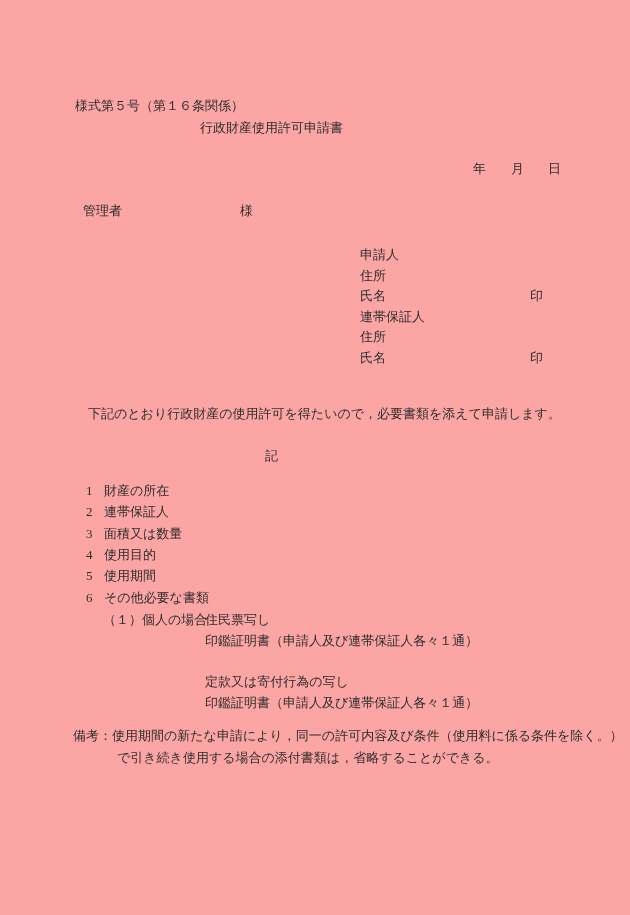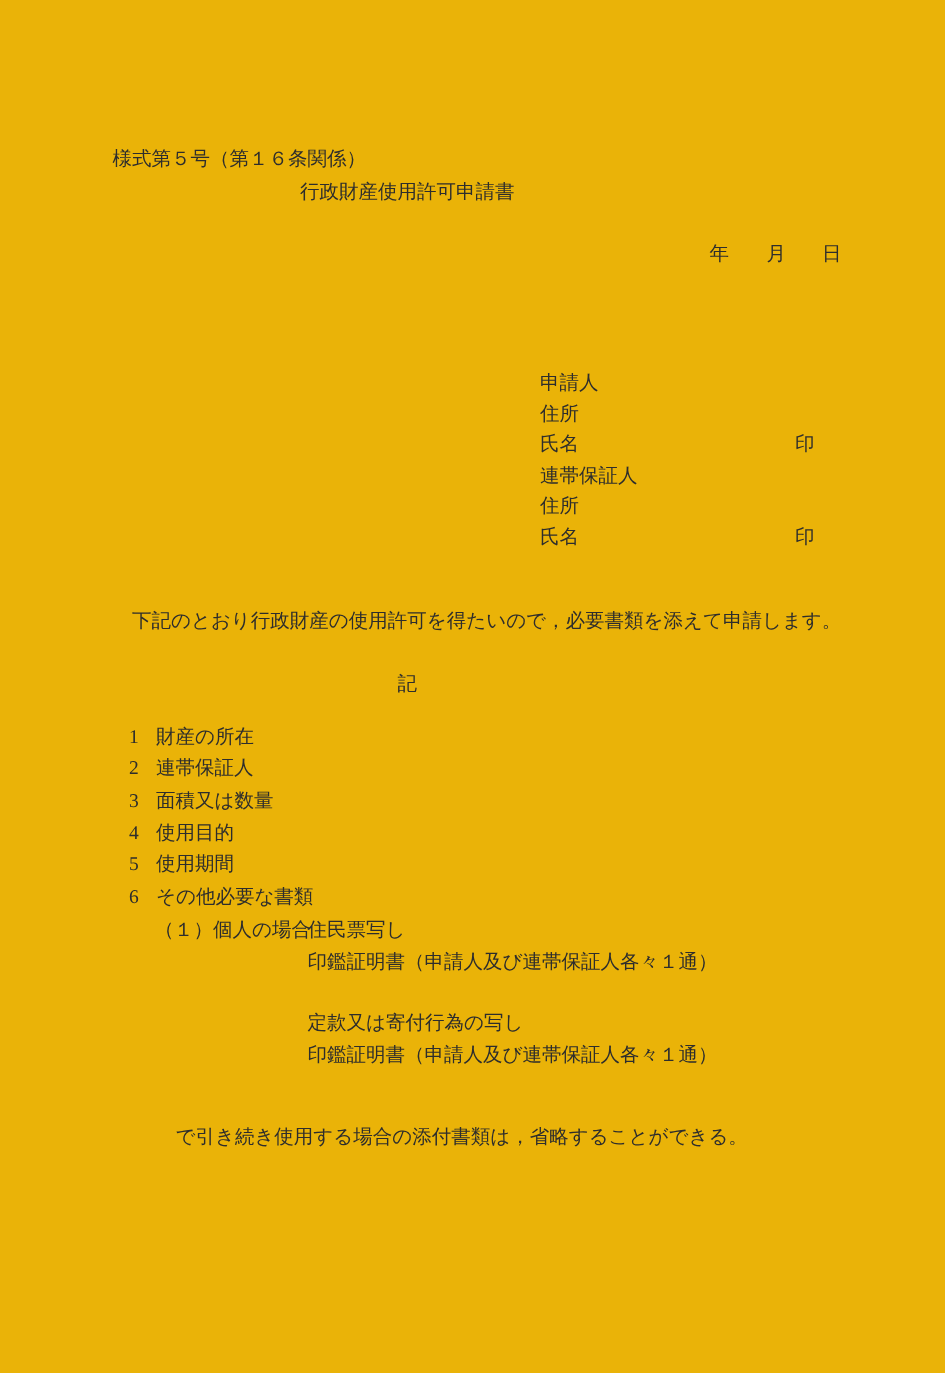--- a/index.html
+++ b/index.html
@@ -7,21 +7,21 @@
   body {
     width: 630px; height: 915px;
     position: relative;
     font-family: "Liberation Serif", "DejaVu Serif", serif;
     color: #2d2d2d;
     font-size: 13px;
   }
   .page {
     position: absolute; left: 0; top: 0;
     width: 630px; height: 915px;
-    background: #eab308;
+    background: #fca5a5;
     overflow: hidden;
   }
   .pos {
     position: absolute;
     line-height: 15px;
     white-space: nowrap;
   }
   .center { left: 0; width: 543px; text-align: center; }
   
   .form-number   { left: 75px;  top: 98px;  }
@@ -64,20 +64,24 @@
 <div class="page">
 
   <div class="pos form-number">様式第５号（第１６条関係）</div>
 
   <div class="pos center doc-title">行政財産使用許可申請書</div>
 
   <div class="pos date-year">年</div>
   <div class="pos date-month">月</div>
   <div class="pos date-day">日</div>
 
+  <div class="pos addressee-row">
+    <span>管理者</span>
+    <span class="honorific">様</span>
+  </div>
 
   <div class="pos sig-row sig-r0">申請人</div>
   <div class="pos sig-row sig-r1">住所</div>
   <div class="pos sig-row sig-r2">
     <span>氏名</span>
     <span class="seal">印</span>
   </div>
   <div class="pos sig-row sig-r3">連帯保証人</div>
   <div class="pos sig-row sig-r4">住所</div>
   <div class="pos sig-row sig-r5">
@@ -124,15 +128,16 @@
   </div>
   <div class="pos sub-row s3">
     <span></span>
     <span class="sub-text">定款又は寄付行為の写し</span>
   </div>
   <div class="pos sub-row s4">
     <span></span>
     <span class="sub-text">印鑑証明書（申請人及び連帯保証人各々１通）</span>
   </div>
 
+  <div class="pos remarks-line1">備考：使用期間の新たな申請により，同一の許可内容及び条件（使用料に係る条件を除く。）</div>
   <div class="pos remarks-line2">で引き続き使用する場合の添付書類は，省略することができる。</div>
 
 </div>
 
 </body></html>

